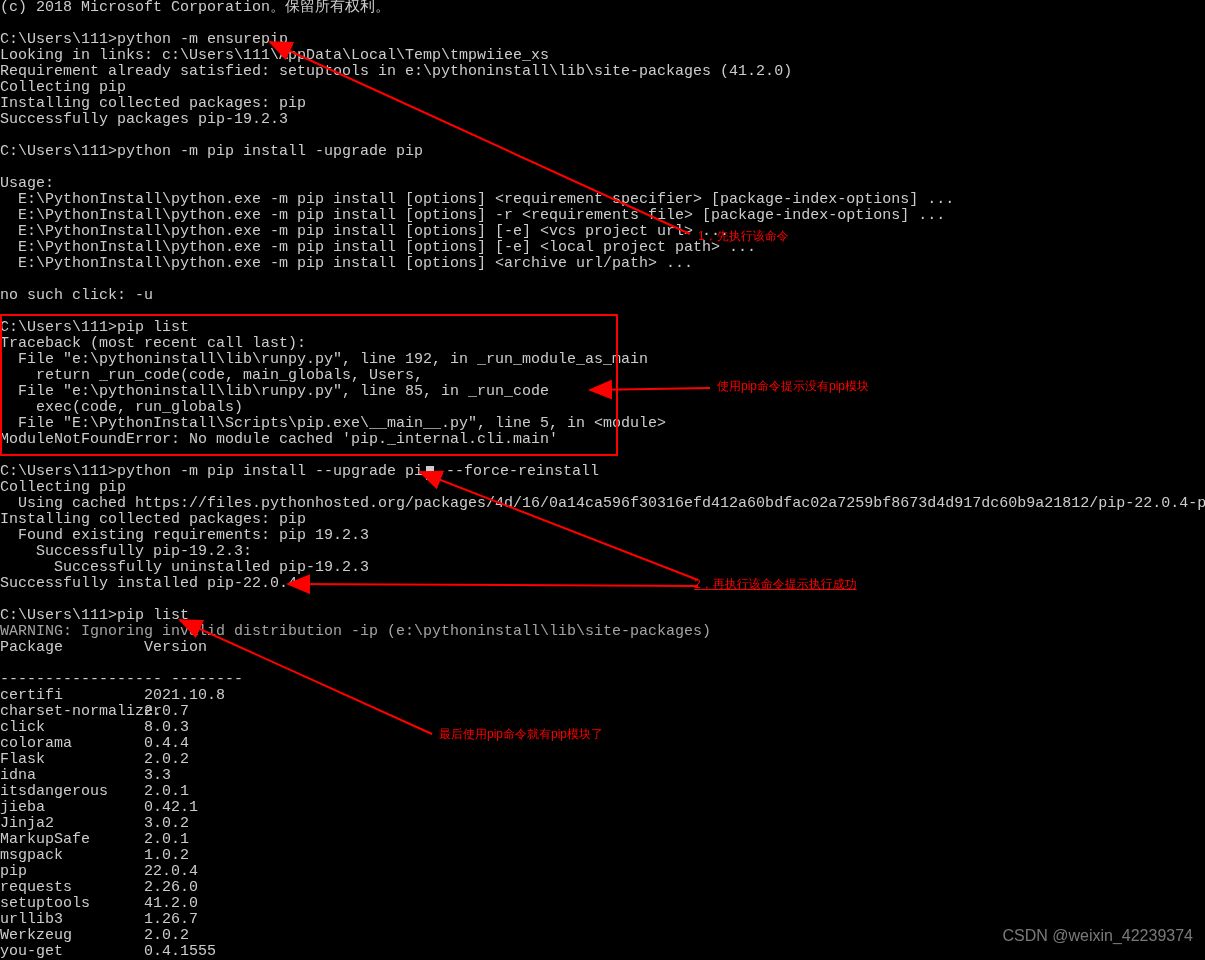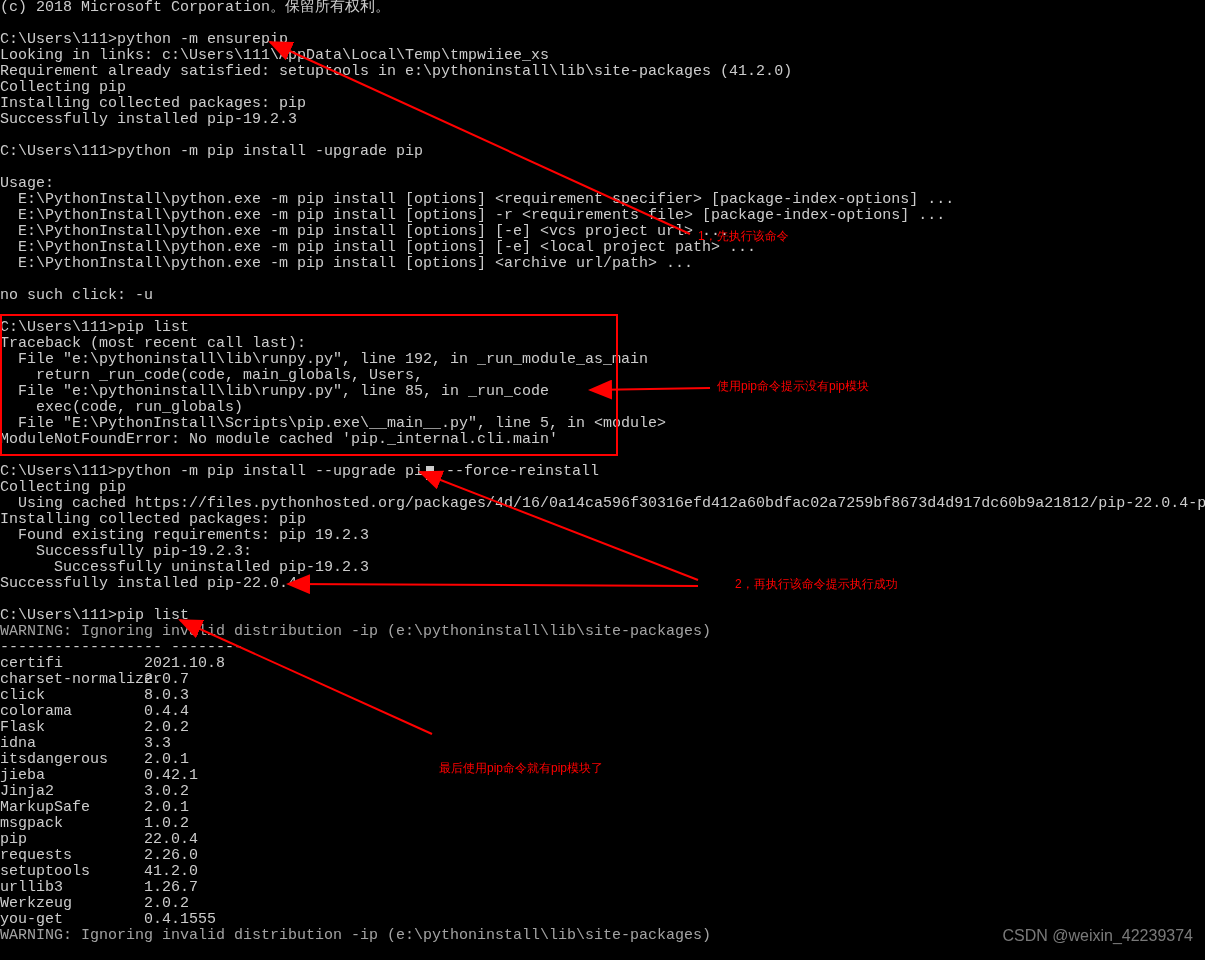--- a/index.html
+++ b/index.html
@@ -18,21 +18,21 @@
 <body>
 
 <div class="terminal">
 <pre><span>(c) 2018 Microsoft Corporation。保留所有权利。</span>
 
 <span>C:\Users\111&gt;</span><span>python -m ensurepip</span>
 <span>Looking in links: c:\Users\111\AppData\Local\Temp\tmpwiiee_xs</span>
 <span>Requirement already satisfied: setuptools in e:\pythoninstall\lib\site-packages (41.2.0)</span>
 <span>Collecting pip</span>
 <span>Installing collected packages: pip</span>
-<span>Successfully installed pip-19.2.3</span>
+<span>Successfully packages pip-19.2.3</span>
 
 <span>C:\Users\111&gt;</span><span>python -m pip install -upgrade pip</span>
 
 <span>Usage:</span>
 <span>  E:\PythonInstall\python.exe -m pip install [options] &lt;requirement specifier&gt; [package-index-options] ...</span>
 <span>  E:\PythonInstall\python.exe -m pip install [options] -r &lt;requirements file&gt; [package-index-options] ...</span>
 <span>  E:\PythonInstall\python.exe -m pip install [options] [-e] &lt;vcs project url&gt; ...</span>
 <span>  E:\PythonInstall\python.exe -m pip install [options] [-e] &lt;local project path&gt; ...</span>
 <span>  E:\PythonInstall\python.exe -m pip install [options] &lt;archive url/path&gt; ...</span>
 
@@ -51,29 +51,30 @@
 <span>Collecting pip</span>
 <span>  Using cached https://files.pythonhosted.org/packages/4d/16/0a14ca596f30316efd412a60bdfac02a7259bf8673d4d917dc60b9a21812/pip-22.0.4-py3-none-any.whl</span>
 <span>Installing collected packages: pip</span>
 <span>  Found existing requirements: pip 19.2.3</span>
 <span>    Successfully pip-19.2.3:</span>
 <span>      Successfully uninstalled pip-19.2.3</span>
 <span>Successfully installed pip-22.0.4</span>
 
 <span>C:\Users\111&gt;</span><span>pip list</span>
 <span class="ylw">WARNING: Ignoring invalid distribution -ip (e:\pythoninstall\lib\site-packages)</span>
+<span class="pkg-row"><span class="pkg-name">Package</span><span>Version</span></span>
 <span>------------------ --------</span>
 <span class="pkg-row"><span class="pkg-name">certifi</span><span>2021.10.8</span></span><span class="pkg-row"><span class="pkg-name">charset-normalizer</span><span>2.0.7</span></span><span class="pkg-row"><span class="pkg-name">click</span><span>8.0.3</span></span><span class="pkg-row"><span class="pkg-name">colorama</span><span>0.4.4</span></span><span class="pkg-row"><span class="pkg-name">Flask</span><span>2.0.2</span></span><span class="pkg-row"><span class="pkg-name">idna</span><span>3.3</span></span><span class="pkg-row"><span class="pkg-name">itsdangerous</span><span>2.0.1</span></span><span class="pkg-row"><span class="pkg-name">jieba</span><span>0.42.1</span></span><span class="pkg-row"><span class="pkg-name">Jinja2</span><span>3.0.2</span></span><span class="pkg-row"><span class="pkg-name">MarkupSafe</span><span>2.0.1</span></span><span class="pkg-row"><span class="pkg-name">msgpack</span><span>1.0.2</span></span><span class="pkg-row"><span class="pkg-name">pip</span><span>22.0.4</span></span><span class="pkg-row"><span class="pkg-name">requests</span><span>2.26.0</span></span><span class="pkg-row"><span class="pkg-name">setuptools</span><span>41.2.0</span></span><span class="pkg-row"><span class="pkg-name">urllib3</span><span>1.26.7</span></span><span class="pkg-row"><span class="pkg-name">Werkzeug</span><span>2.0.2</span></span><span class="pkg-row"><span class="pkg-name">you-get</span><span>0.4.1555</span></span><span class="ylw">WARNING: Ignoring invalid distribution -ip (e:\pythoninstall\lib\site-packages)</span></pre>
 
 <div class="box-red" style="left:0px;top:314px;width:614px;height:138px;"></div>
 
 <div class="anno" style="left:698px;top:228px;">1，先执行该命令</div>
 <div class="anno" style="left:717px;top:378px;">使用pip命令提示没有pip模块</div>
-<div class="anno" style="left:735px;top:576px;">2，再执行该命令提示执行成功</div>
-<div class="anno" style="left:439px;top:760px;">最后使用pip命令就有pip模块了</div>
+<div class="anno" style="left:694px;top:576px;text-decoration:underline;">2，再执行该命令提示执行成功</div>
+<div class="anno" style="left:439px;top:726px;">最后使用pip命令就有pip模块了</div>
 
 <svg class="overlay" width="1205" height="960">
   <defs>
     <marker id="ah" markerWidth="12" markerHeight="10" refX="11" refY="5" orient="auto">
       <path d="M0,0 L12,5 L0,10 Z" fill="#ff0000"></path>
     </marker>
   </defs>
 
   <line x1="690" y1="234" x2="270" y2="42" stroke="#ff0000" stroke-width="2" marker-end="url(#ah)"></line>
 

